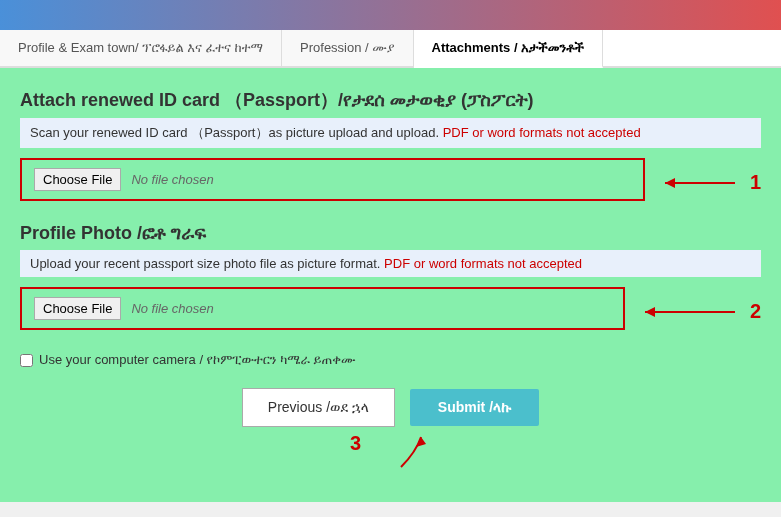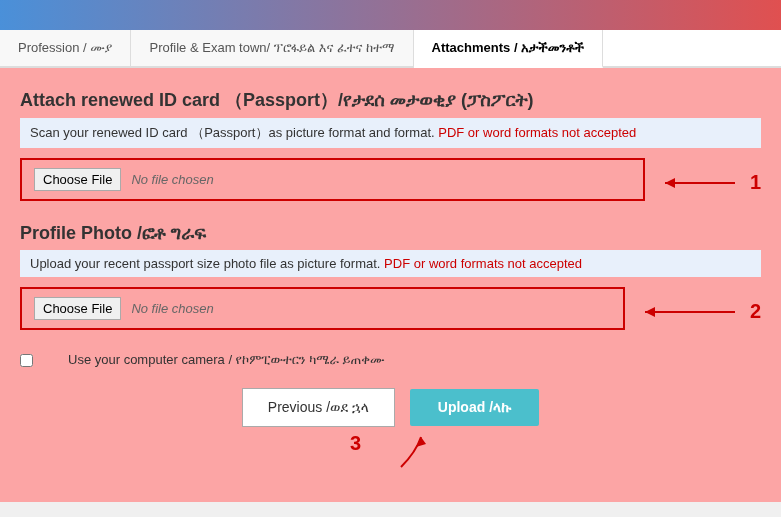--- a/index.html
+++ b/index.html
@@ -31,21 +31,21 @@
     .tab.active {
       background: #fff;
       font-weight: bold;
       color: #000;
       border-bottom: 2px solid #fff;
       margin-bottom: -2px;
       text-align: center;
     }
 
     .main-content {
-      background: #fca5a5;
+      background: #86efac;
       padding: 20px 20px 30px 20px;
       min-height: 400px;
     }
 
     .section-title {
       font-size: 18px;
       font-weight: bold;
       color: #333;
       margin-bottom: 6px;
     }
@@ -82,21 +82,20 @@
       margin-bottom: 16px;
     }
 
     .checkbox-row {
       display: flex;
       align-items: center;
       font-size: 13px;
       color: #333;
       margin-top: 10px;
       margin-bottom: 20px;
-      gap: 29px;
     }
 
     .checkbox-row input {
       margin-right: 6px;
     }
 
     .bottom-buttons {
       display: flex;
       justify-content: center;
       align-items: center;
@@ -133,31 +132,31 @@
       padding: 8px 12px;
       margin-bottom: 6px;
     }
   </style>
 </head>
 <body>
 
 <div class="top-banner"></div>
 
 <div class="tabs">
+  <div class="tab">Profile &amp; Exam town/ ፕሮፋይል እና ፈተና ከተማ</div>
   <div class="tab">Profession / ሙያ</div>
-  <div class="tab">Profile &amp; Exam town/ ፕሮፋይል እና ፈተና ከተማ</div>
   <div class="tab active">Attachments / አታችመንቶች</div>
 </div>
 
 <div class="main-content">
 
   <div class="section-separator">
     <div class="section-title">Attach renewed ID card （Passport）/የታደሰ መታወቂያ (ፓስፖርት)</div>
     <div class="section-desc">
-      <span>Scan your renewed ID card （Passport）as picture format and format.</span>
+      <span>Scan your renewed ID card （Passport）as picture upload and upload.</span>
       <span class="warn">PDF or word formats not accepted</span>
     </div>
 
     <div style="display:flex; align-items:center; margin-bottom: 10px;">
       <div class="input-row">
         <button class="choose-file-btn">Choose File</button>
         <span class="no-file-label">No file chosen</span>
       </div>
       <div style="display:flex; align-items:center; margin-left:15px;">
         <svg width="80" height="24" viewBox="0 0 80 24">
@@ -191,21 +190,21 @@
     </div>
   </div>
 
   <div class="checkbox-row">
     <input type="checkbox" id="camera-cb" style="">
     <label for="camera-cb">Use your computer camera / የኮምፒውተርን ካሜራ ይጠቀሙ</label>
   </div>
 
   <div class="bottom-buttons">
     <button class="btn-previous">Previous /ወደ ኋላ</button>
-    <button class="btn-submit">Upload /ላኩ</button>
+    <button class="btn-submit">Submit /ላኩ</button>
   </div>
 
   <div style="display:flex; justify-content:center; align-items:flex-start; margin-top:-15px;">
     <span style="color:#c00; font-size:20px; font-weight:bold; margin-right:10px;">3</span>
     <svg width="60" height="40" viewBox="0 0 60 40">
       <path d="M 30 35 Q 45 20 50 5" stroke="#c00" stroke-width="2" fill="none"></path>
       <polygon points="50,5 45,15 55,12" fill="#c00"></polygon>
     </svg>
   </div>
 

